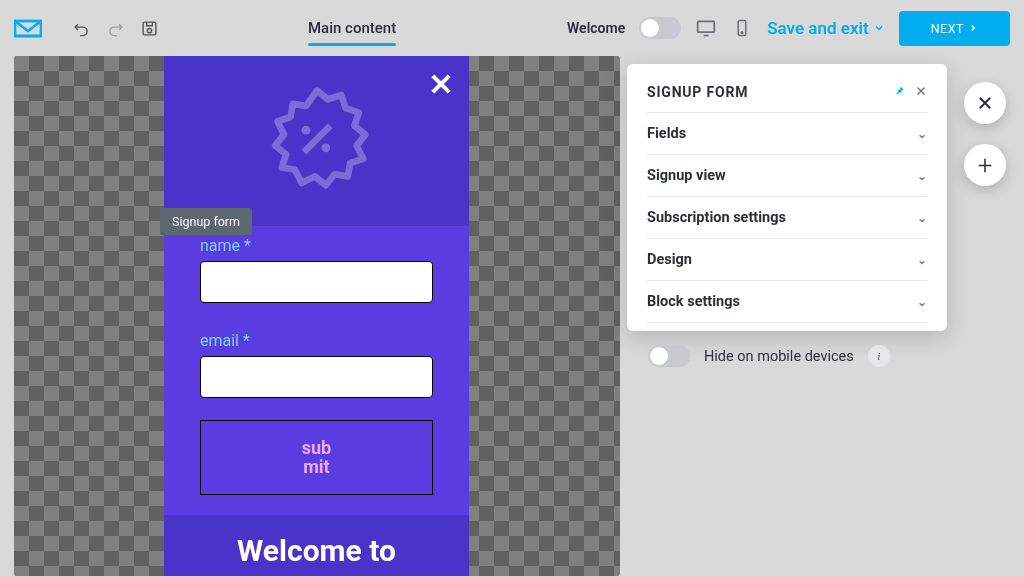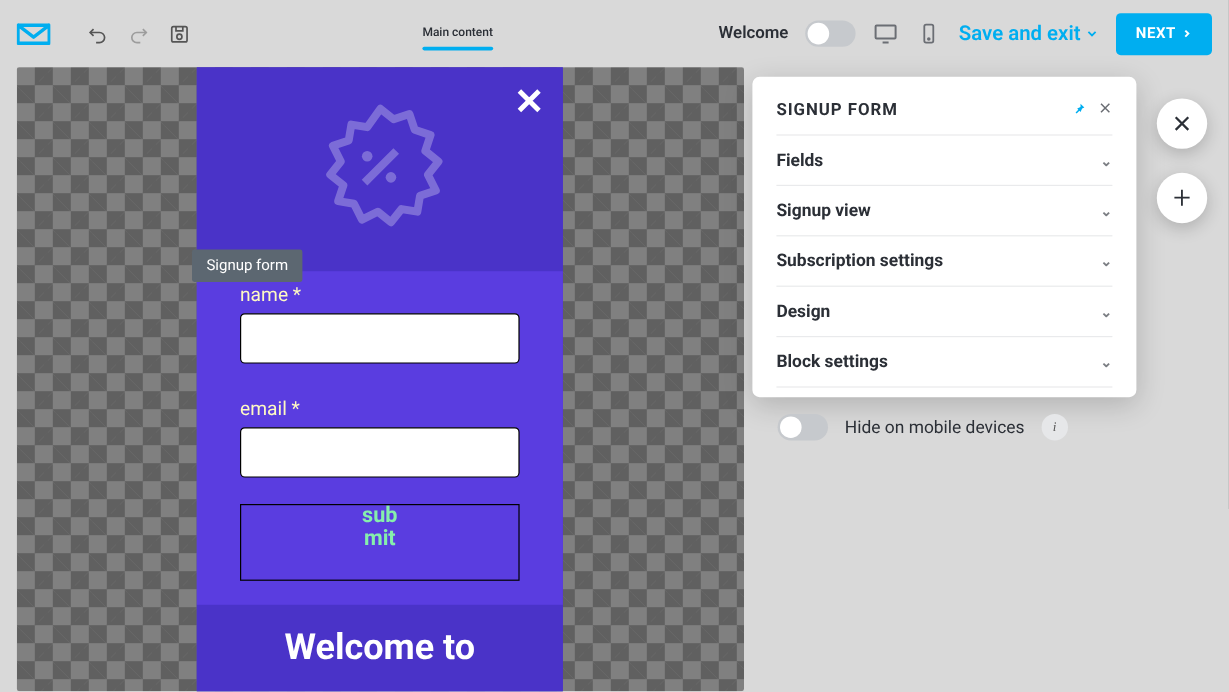--- a/index.html
+++ b/index.html
@@ -3,49 +3,49 @@
 <meta charset="utf-8">
 <style>
   * { box-sizing: border-box; margin: 0; padding: 0; font-family: -apple-system, BlinkMacSystemFont, "Segoe UI", Roboto, sans-serif; }
   body { background: #d9d9d9; width: 1024px; height: 577px; overflow: hidden; position: relative; }
 
   
   .topbar { height: 56px; display: flex; align-items: center; padding: 0 14px; }
   .logo { width: 28px; height: 20px; margin-right: 24px; display: inline-flex; align-items: center; justify-content: center; }
   .tb-icon { width: 30px; height: 30px; display:inline-flex; align-items:center; justify-content:center; color:#555; cursor:pointer; margin-right:4px; border-radius:4px; }
   .tabs { display:flex; gap:36px; margin-left:140px; }
-  .tab { font-size:10px; color:#8a8e94; padding:14px 0 15px; cursor:pointer; position:relative;margin-left:44px; }
+  .tab { font-size:15px; color:#8a8e94; padding:14px 0 15px; cursor:pointer; position:relative; }
   .tab.active { color:#2b2f36; font-weight:500; }
   .tab.active::after { content:""; position:absolute; left:0; right:0; bottom:6px; height:3px; background:#00aef0; border-radius:2px; }
   .tb-right { margin-left:auto; display:flex; align-items:center; gap:14px; }
   .preview-label { font-size:14px; font-weight:600; color:#2b2f36; }
   .toggle { width:42px; height:22px; background:#c6c9cd; border-radius:11px; position:relative; cursor:pointer; }
   .toggle::after { content:""; position:absolute; width:18px; height:18px; background:#fff; border-radius:50%; top:2px; left:2px; }
   .device-ico { width:22px; height:22px; display:inline-flex; align-items:center; justify-content:center; color:#6b6e74; cursor:pointer; }
   .save-exit { color:#00aef0; font-size:17px; font-weight:600; cursor:pointer; display:flex; align-items:center; gap:4px; }
-  .next-btn { background:#00aef0; color:#fff; font-size:12.5px; font-weight:700; letter-spacing:.5px; padding:10px 16px; border:none; border-radius:4px; cursor:pointer; display:flex; align-items:center; gap:4px;text-align:center; }
+  .next-btn { background:#00aef0; color:#fff; font-size:12.5px; font-weight:400; letter-spacing:.5px; padding:10px 32px; border:none; border-radius:4px; cursor:pointer; display:flex; align-items:center; gap:4px;text-align:center; }
 
   
   .canvas-wrap { position:absolute; top:56px; left:14px; width:606px; height:520px; overflow:hidden; border-radius:2px; }
   .checker { position:absolute; inset:0; background-image:
     linear-gradient(45deg,#606060 25%,transparent 25%),
     linear-gradient(-45deg,#606060 25%,transparent 25%),
     linear-gradient(45deg,transparent 75%,#606060 75%),
     linear-gradient(-45deg,transparent 75%,#606060 75%);
     background-size:30px 30px; background-position:0 0,0 15px,15px -15px,-15px 0; background-color:#808080; }
 
   .popup { position:absolute; left:150px; top:0; width:305px; background:#4a33c8; }
   .popup-header { height:170px; background:#4a33c8; position:relative; display:flex; align-items:center; justify-content:center; }
   .close-x { position:absolute; top:12px; right:14px; color:#fff; font-size:32px; cursor:pointer; }
   .badge-icon { opacity:.28; }
   .form-sec { background:#5a3de0; padding:4px 36px 20px; position:relative; }
   .form-tag { position:absolute; left:-4px; top:-18px; background:#5c6771; color:#fff; font-size:12.5px; padding:6px 12px; border-radius:2px; }
-  .field-lbl { color:#fef9c3; font-size:16px; margin-top:6px; margin-bottom:6px; }
+  .field-lbl { color:#7dd3fc; font-size:16px; margin-top:6px; margin-bottom:6px; }
   .field-input { width:100%; height:42px; background:#fff; border:1.5px solid #000; border-radius:4px; margin-bottom:22px; }
-  .submit-btn { width:100%; height:64px; border:1.5px solid #000; background:#5a3de0; color:#86efac; font-size:18px; font-weight:700; line-height:1.05; display:flex; justify-content:center; text-align:center; cursor:pointer; }
+  .submit-btn { width:100%; height:75px; border:1.5px solid #000; background:#5a3de0; color:#f0abfc; font-size:18px; font-weight:700; line-height:1.05; display:flex; align-items:center; justify-content:center; text-align:center; cursor:pointer; }
   .welcome-bar { background:#4a33c8; color:#fff; font-size:30px; font-weight:700; text-align:center; padding:18px 10px 40px; }
 
   
   .panel { position:absolute; top:64px; left:627px; width:320px; background:#fff; border-radius:6px; box-shadow:0 6px 24px rgba(0,0,0,.18); padding:20px 20px 8px; }
   .panel-hd { display:flex; align-items:center; margin-bottom:12px; }
   .panel-title { font-size:14px; font-weight:700; letter-spacing:.8px; color:#2b2f36; }
   .panel-pin { margin-left:auto; color:#00aef0; cursor:pointer; margin-right:10px; font-size:12px; }
   .panel-close { color:#6b6e74; cursor:pointer; font-size:14px; }
   .accordion { border-top:1px solid #e9eaec; }
   .acc-row { display:flex; align-items:center; justify-content:space-between; padding:12px 0; border-bottom:1px solid #e9eaec; cursor:pointer; font-size:14.5px; color:#2b2f36;font-weight:bold; }

